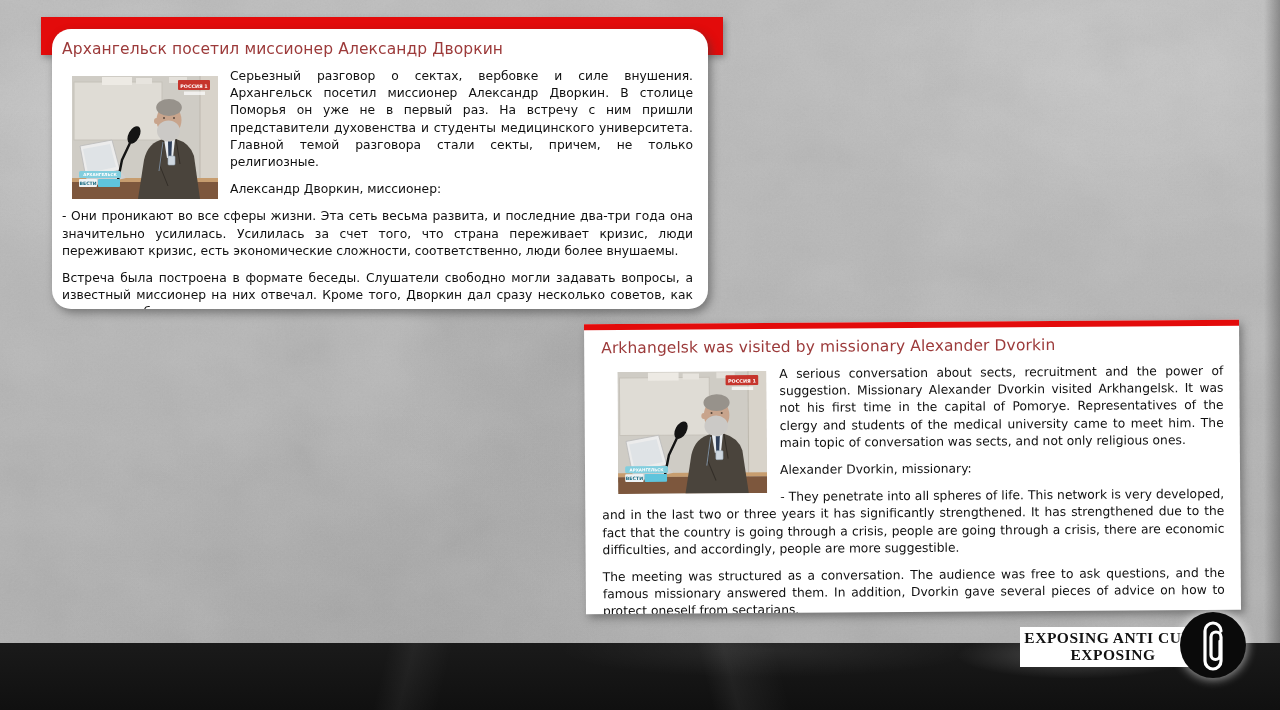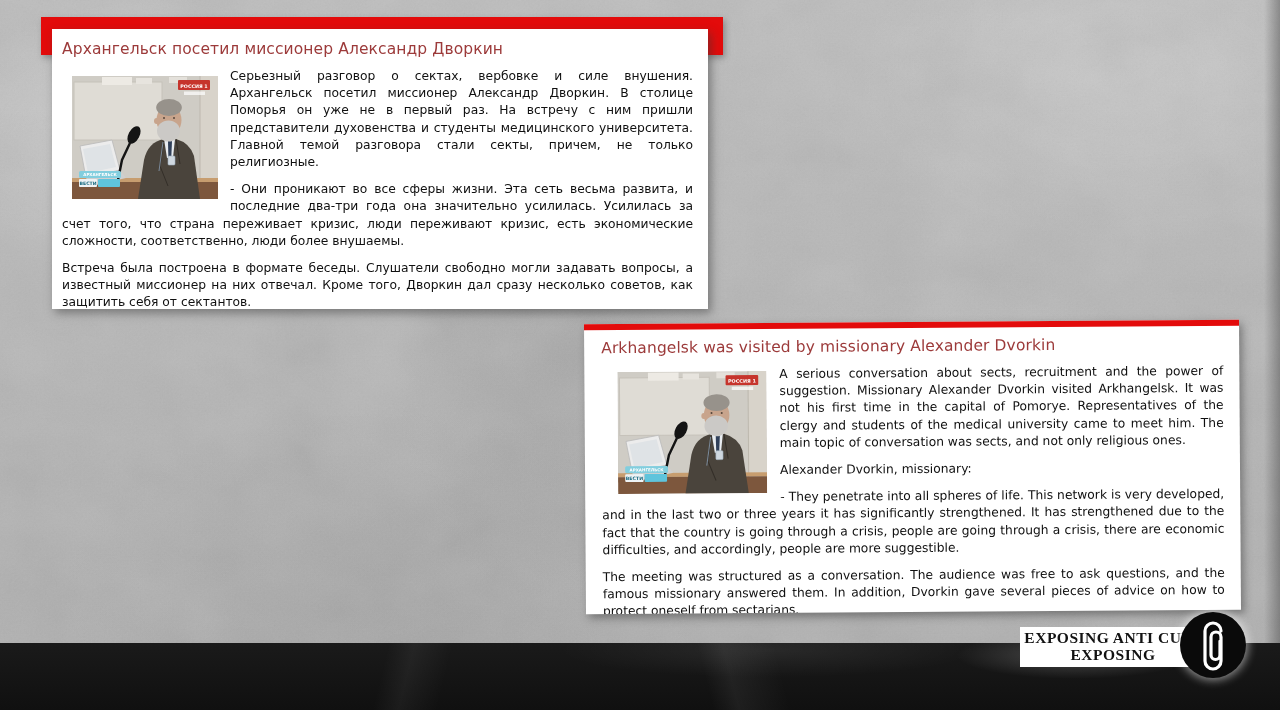--- a/index.html
+++ b/index.html
@@ -24,21 +24,21 @@
           radial-gradient(ellipse 300px 40px at 60% 10%, rgba(255,255,255,.07), transparent 70%),
           linear-gradient(104deg, transparent 30%, rgba(255,255,255,.05) 32%, transparent 35%),
           linear-gradient(76deg, transparent 55%, rgba(255,255,255,.06) 57%, transparent 61%),
           linear-gradient(#1a1a1a,#101010);}
   .fx{position:absolute;left:0;top:0;z-index:1;pointer-events:none;}
   
   .red-band{position:absolute;left:41px;top:17px;width:682px;height:38px;z-index:3;
         box-shadow:2px 3px 6px rgba(60,60,60,.40);}
   .card{position:absolute;background:#fff;z-index:4;overflow:hidden;
         box-shadow:3px 4px 9px rgba(55,55,55,.50);}
-  .card-ru{left:52px;top:29px;width:656px;height:280px;padding:11px 15px 10px 10px;box-sizing:border-box;}
+  .card-ru{left:52px;top:29px;width:656px;height:280px;padding:11px 15px 10px 10px;box-sizing:border-box;border-radius:19px;}
   .card-en{left:585px;top:322px;width:655px;height:290px;padding:9px 16px 10px 17px;box-sizing:border-box;
         border-top:6px solid;transform:rotate(-0.4deg);transform-origin:50% 50%;}
   .title{font-size:15.5px;margin:0 0 10px;font-weight:400;letter-spacing:.1px;}
   .card p{margin:0 0 10px;text-align:justify;font-size:12.3px;line-height:1.40;color:#101010;}
   .card p:last-child{margin-bottom:0;}
   .photo{float:left;display:block;}
   .photo-ru{width:146px;height:123px;margin:8px 12px 6px 10px;}
   .photo-en{width:149px;height:122px;margin:5px 13px 6px 16px;}
   
   .logo-box{position:absolute;left:1020px;top:627px;width:182px;z-index:5;background:#ffffff;
@@ -122,20 +122,21 @@
   <div class="wall-edge"></div>
   <div class="floor"></div>
 
   <div class="red-band" style="background: rgb(227, 11, 11);"></div>
   <div class="card card-ru" lang="ru">
     <h1 class="title" style="color: rgb(156, 58, 58);">Архангельск посетил миссионер Александр Дворкин</h1>
     <svg class="photo photo-ru" viewBox="0 0 146 123">
       <use href="#photoScene"></use>
     </svg>
     <p>Серьезный разговор о сектах, вербовке и силе внушения. Архангельск посетил миссионер Александр Дворкин. В столице Поморья он уже не в первый раз. На встречу с ним пришли представители духовенства и студенты медицинского университета. Главной темой разговора стали секты, причем, не только религиозные.</p>
+    <p>Александр Дворкин, миссионер:</p>
     <p>- Они проникают во все сферы жизни. Эта сеть весьма развита, и последние два-три года она значительно усилилась. Усилилась за счет того, что страна переживает кризис, люди переживают кризис, есть экономические сложности, соответственно, люди более внушаемы.</p>
     <p>Встреча была построена в формате беседы. Слушатели свободно могли задавать вопросы, а известный миссионер на них отвечал. Кроме того, Дворкин дал сразу несколько советов, как защитить себя от сектантов.</p>
   </div>
 
   <div class="card card-en" lang="en" style="border-top-color: rgb(227, 11, 11);">
     <h1 class="title" style="color: rgb(156, 58, 58);">Arkhangelsk was visited by missionary Alexander Dvorkin</h1>
     <svg class="photo photo-en" viewBox="0 0 146 123" preserveAspectRatio="none">
       <use href="#photoScene"></use>
     </svg>
     <p>A serious conversation about sects, recruitment and the power of suggestion. Missionary Alexander Dvorkin visited Arkhangelsk. It was not his first time in the capital of Pomorye. Representatives of the clergy and students of the medical university came to meet him. The main topic of conversation was sects, and not only religious ones.</p>

